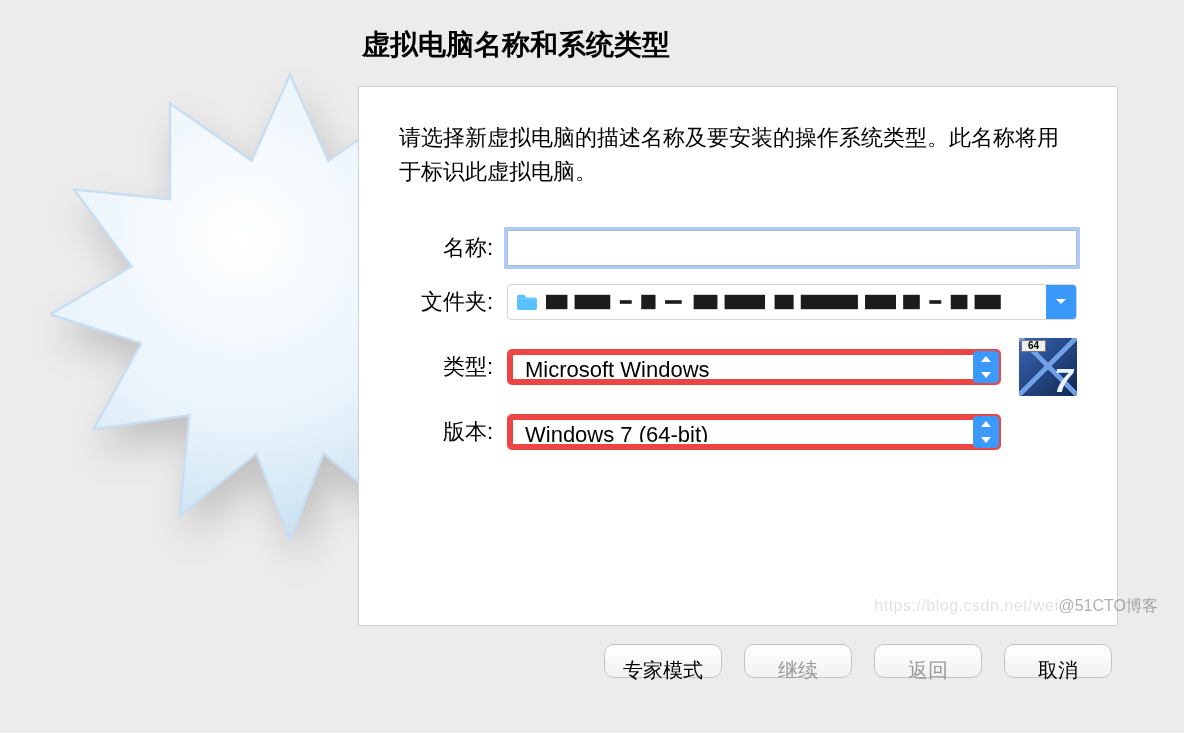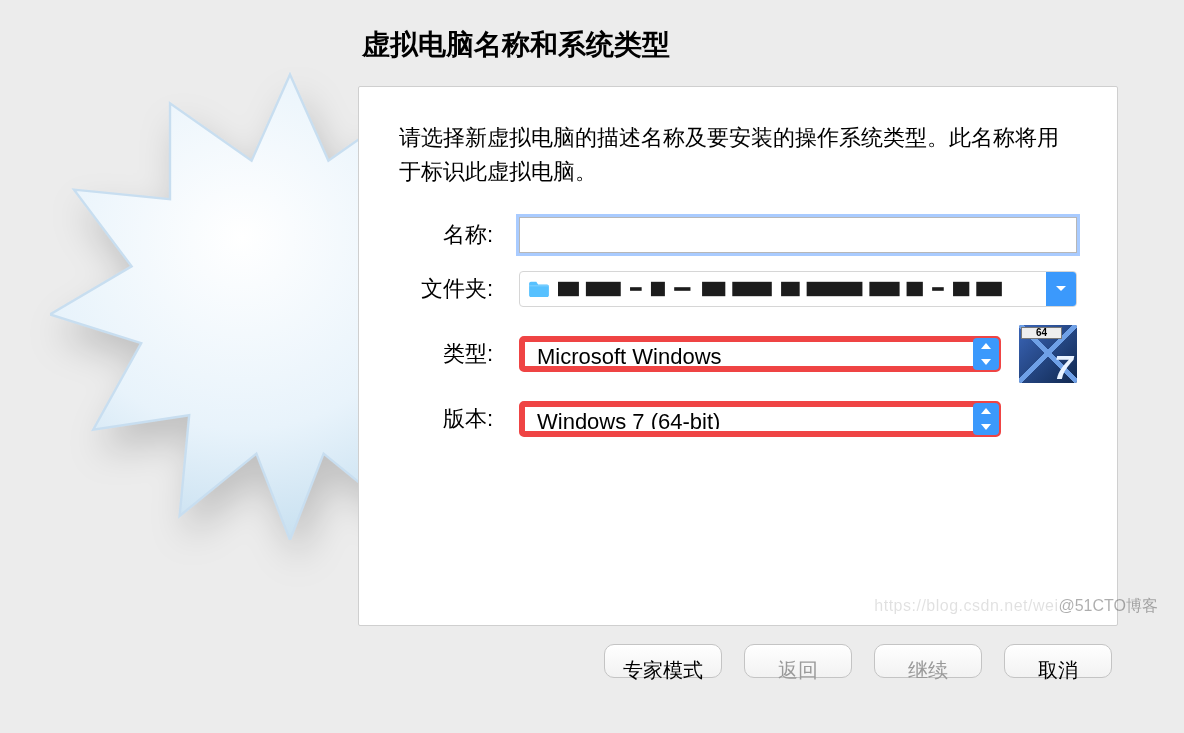--- a/index.html
+++ b/index.html
@@ -3,39 +3,39 @@
 <meta charset="utf-8">
 <style>
   html,body{margin:0;padding:0;width:1184px;height:733px;background:#ececec;font-family:"PingFang SC","Helvetica Neue",Arial,sans-serif;color:#000;overflow:hidden;}
   .stage{position:relative;width:1184px;height:629px;}
   
   .star-holder{position:absolute;left:50px;top:60px;width:480px;height:480px;filter:drop-shadow(8px 20px 18px rgba(0,0,0,.18));pointer-events:none;}
   .star-holder svg{width:100%;height:100%;}
   .dialog{position:absolute;left:358px;top:20px;width:760px;}
   .title{font-size:28px;font-weight:700;margin:6px 0 22px 4px;}
   .panel{background:#fff;border:1px solid #cfcfcf;border-radius:2px;padding:30px 40px 40px 40px;height:540px;box-sizing:border-box;}
-  .desc{font-size:22px;line-height:1.55;margin:4px 0 28px 0;}
+  .desc{font-size:22px;line-height:1.55;margin:4px 0 41px 0;}
   .row{display:flex;align-items:center;margin:18px 0;}
-  .lbl{width:94px;text-align:right;font-size:22px;padding-right:26px;white-space:nowrap;}
+  .lbl{width:94px;text-align:right;font-size:22px;padding-right:14px;white-space:nowrap;}
   .field{flex:1;}
   .name-input{width:100%;height:36px;border:1px solid #b7b7b7;box-shadow:0 0 0 3px rgba(99,160,255,.55);outline:none;font-size:20px;padding:3px 6px;box-sizing:border-box;}
   .folder-field{display:flex;align-items:center;width:100%;height:36px;border:1px solid #d6d6d6;border-radius:4px;background:#fff;box-sizing:border-box;overflow:hidden;}
   .folder-icon{width:22px;height:18px;margin:0 8px 0 8px;}
   .folder-path{flex:1;height:100%;display:flex;align-items:center;}
   .folder-path svg{height:18px;}
   .dd-btn{width:30px;height:100%;background:#3b99fc;display:flex;align-items:center;justify-content:center;}
   .select-wrap{position:relative;flex:1;}
   .mac-select{width:100%;height:36px;border:6px solid #ef4444;border-radius:5px;background:#fff;font-size:22px;padding:2px 40px 2px 12px;box-sizing:border-box;appearance:none;-webkit-appearance:none;}
   .stepper{position:absolute;right:2px;top:2px;bottom:2px;width:26px;background:#3b99fc;border-radius:4px;display:flex;flex-direction:column;pointer-events:none;}
   .stepper div{flex:1;display:flex;align-items:center;justify-content:center;}
   .os-icon{width:58px;height:58px;margin-left:18px;background:linear-gradient(135deg,#3a65b8 0%,#10284f 100%);border-radius:2px;position:relative;overflow:hidden;}
   .os-icon .diag{position:absolute;inset:0;background:
      linear-gradient(45deg,transparent 48%,#6fa0e6 48%,#6fa0e6 54%,transparent 54%),
      linear-gradient(-45deg,transparent 48%,#6fa0e6 48%,#6fa0e6 54%,transparent 54%);}
-  .os-icon .tag{position:absolute;top:2px;left:2px;background:#eee;border:1px solid #777;font-size:10px;line-height:1;padding:0 14px;font-weight:700;}
+  .os-icon .tag{position:absolute;top:2px;left:2px;background:#eee;border:1px solid #777;font-size:10px;line-height:1;padding:0 6px;font-weight:700;}
   .os-icon .seven{position:absolute;bottom:-4px;right:4px;font-size:34px;font-style:italic;font-weight:800;color:#eaf3ff;}
   .btn-bar{display:flex;justify-content:flex-end;gap:22px;margin-top:18px;padding-right:6px;}
   .mac-btn{min-width:108px;height:34px;border:1px solid #c4c4c4;border-radius:10px;background:linear-gradient(#ffffff,#f2f2f2);font-size:20px;padding:12px 18px;cursor:pointer;}
   .mac-btn.dis{color:#9a9a9a;}
   .watermark{position:absolute;right:26px;bottom:12px;font-size:16px;color:rgba(0,0,0,.32);}
   .watermark .faint{color:rgba(0,0,0,.12);letter-spacing:.5px;}
 </style>
 </head>
 <body>
 
@@ -146,22 +146,22 @@
                   <path fill="#fff" d="M5 6L0 0h10z"></path>
                 </svg>
               </div>
           </div>
         </div>
       </div>
     </div>
 
     <div class="btn-bar">
       <button class="mac-btn">专家模式</button>
+      <button class="mac-btn dis">继续</button>
       <button class="mac-btn dis">返回</button>
-      <button class="mac-btn dis">继续</button>
       <button class="mac-btn">取消</button>
     </div>
   </div>
 
   <div class="watermark">
     <span class="faint">https://blog.csdn.net/wei</span><span>@51CTO博客</span>
   </div>
 </div>
 
 </body></html>

